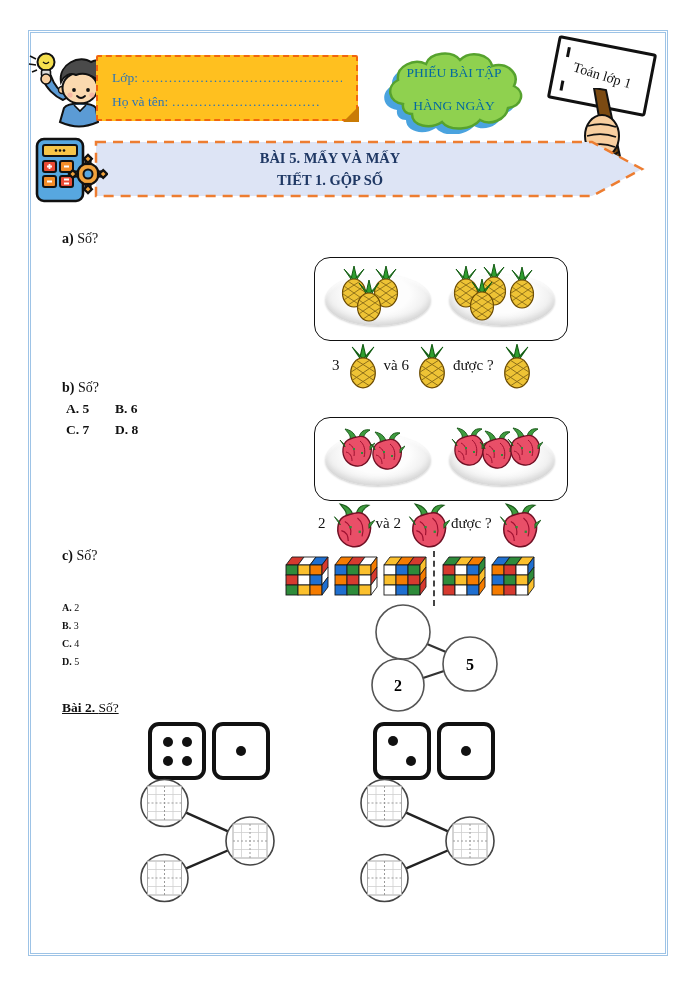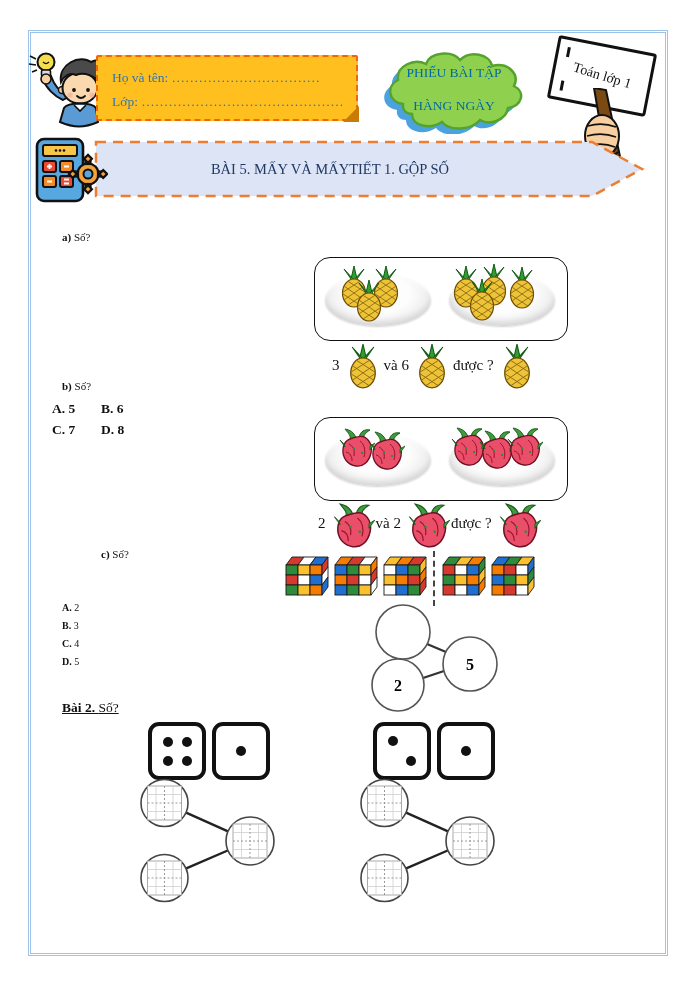--- a/index.html
+++ b/index.html
@@ -21,34 +21,34 @@
         align-items:center;justify-content:center;text-align:center;
         font-weight:normal;font-size:13.5px;color:#0369a1;line-height:17px;gap:16px;}
   .sign{left:552px;top:44px;width:94px;height:58px;background:#fff;border:3.5px solid #111;
         border-radius:3px;transform:rotate(11deg);display:flex;align-items:center;justify-content:center;}
   .sign-text{font-size:14px;color:#111;transform:rotate(6deg);white-space:nowrap;}
   .tack{position:absolute;width:3px;height:10px;background:#111;}
   .hand{left:560px;top:88px;width:92px;height:86px;}
 
   
   .banner-svg{left:94px;top:140px;width:552px;height:58px;}
-  .banner-text{left:120px;top:143px;width:420px;height:52px;display:flex;flex-direction:row;
-        align-items:center;justify-content:center;font-weight:normal;font-size:14.5px;
+  .banner-text{left:120px;top:143px;width:420px;height:52px;display:flex;flex-direction:column;
+        align-items:center;justify-content:center;font-weight:bold;font-size:14.5px;
         color:#1F3864;line-height:22px;text-align:center;}
   .calc{left:34px;top:136px;width:74px;height:70px;}
 
   
   .ex-title{left:60px;top:209px;font-size:13.5px;font-weight:bold;}
-  .q-line{font-size:11px;}
+  .q-line{font-size:14px;}
   .q-label{font-weight:bold;}
   .qa{left:62px;top:231px;}  .qa-opts{left:62px;top:252px;width:190px;display:grid;
         grid-template-columns:84px 84px;grid-auto-rows:21px;font-size:13.5px;font-weight:bold;}
-  .qb{left:62px;top:380px;}  .qb-opts{left:52px;top:401px;width:120px;display:grid;
+  .qb{left:62px;top:380px;}  .qb-opts{left:66px;top:401px;width:120px;display:grid;
         grid-template-columns:49px 49px;grid-auto-rows:21px;font-size:13.5px;font-weight:bold;}
-  .qc{left:62px;top:548px;margin-left:39px;}  .qc-opts{left:62px;top:599px;font-size:10px;line-height:18px;}
+  .qc{left:62px;top:548px;}  .qc-opts{left:62px;top:599px;font-size:10px;line-height:18px;}
   .qc-opts .opt-letter{font-weight:bold;}
   .ex2-title{left:62px;top:700px;font-size:13.5px;text-decoration:underline;}
 
   
   .fruit-box{width:252px;height:82px;border:1.6px solid #111;border-radius:16px;background:#fff;}
   .box-a{left:314px;top:257px;} .box-b{left:314px;top:417px;}
   .plate{position:absolute;width:106px;height:52px;border-radius:50%;
         background:radial-gradient(ellipse at 50% 38%,#fdfdfd 42%,#ececec 72%,#dcdcdc 100%);
         box-shadow:inset 0 -4px 6px rgba(0,0,0,.10),inset 0 2px 3px rgba(255,255,255,.9),0 1px 2px rgba(0,0,0,.18);}
   .plate-1{left:10px;top:16px;} .plate-2{left:134px;top:16px;}
@@ -105,22 +105,22 @@
     <circle cx="46" cy="42" r="1.9" fill="#111"></circle>
       <circle cx="60" cy="42" r="1.9" fill="#111"></circle>
     <path d="M49,48 Q53,52 57,48" fill="none" stroke="#111" stroke-width="1.8" stroke-linecap="round"></path>
     <circle cx="42" cy="47" r="2.6" fill="#F5A9A0" opacity="0.7"></circle>
       <circle cx="64" cy="47" r="2.6" fill="#F5A9A0" opacity="0.7"></circle>
     <path d="M36,60 C40,54 64,54 68,60 L70,74 C56,80 46,80 32,74 Z" fill="#5B9BD5" stroke="#111" stroke-width="2"></path>
     <path d="M46,57 L52,63 L58,57" fill="#fff" stroke="#111" stroke-width="1.6"></path>
   </svg>
 
   <div class="abs note">
+    <div class="note-line">Lớp: ………………………………………</div>
     <div class="note-line">Họ và tên: ……………………………</div>
-    <div class="note-line">Lớp: ………………………………………</div>
   </div>
 
   <svg class="abs cloud-wrap" viewBox="0 0 152 86">
     <path d="M25,56 C10,54 8,38 20,32 C18,18 36,10 48,16 C52,4 74,2 82,12 C92,2 112,6 114,18 C130,14 142,26 136,38 C148,44 144,58 130,60 C128,72 112,78 102,72 C94,82 72,84 64,74 C52,82 34,78 34,66 C28,66 24,62 25,56 Z" transform="translate(-6,6)" fill="#4AA3DF"></path>
     <path d="M25,56 C10,54 8,38 20,32 C18,18 36,10 48,16 C52,4 74,2 82,12 C92,2 112,6 114,18 C130,14 142,26 136,38 C148,44 144,58 130,60 C128,72 112,78 102,72 C94,82 72,84 64,74 C52,82 34,78 34,66 C28,66 24,62 25,56 Z" fill="#8FD14F" stroke="#56A22E" stroke-width="2.5"></path>
   </svg>
   <div class="abs cloud-text">
     <div>PHIẾU BÀI TẬP</div>
     <div>HÀNG NGÀY</div>
   </div>

